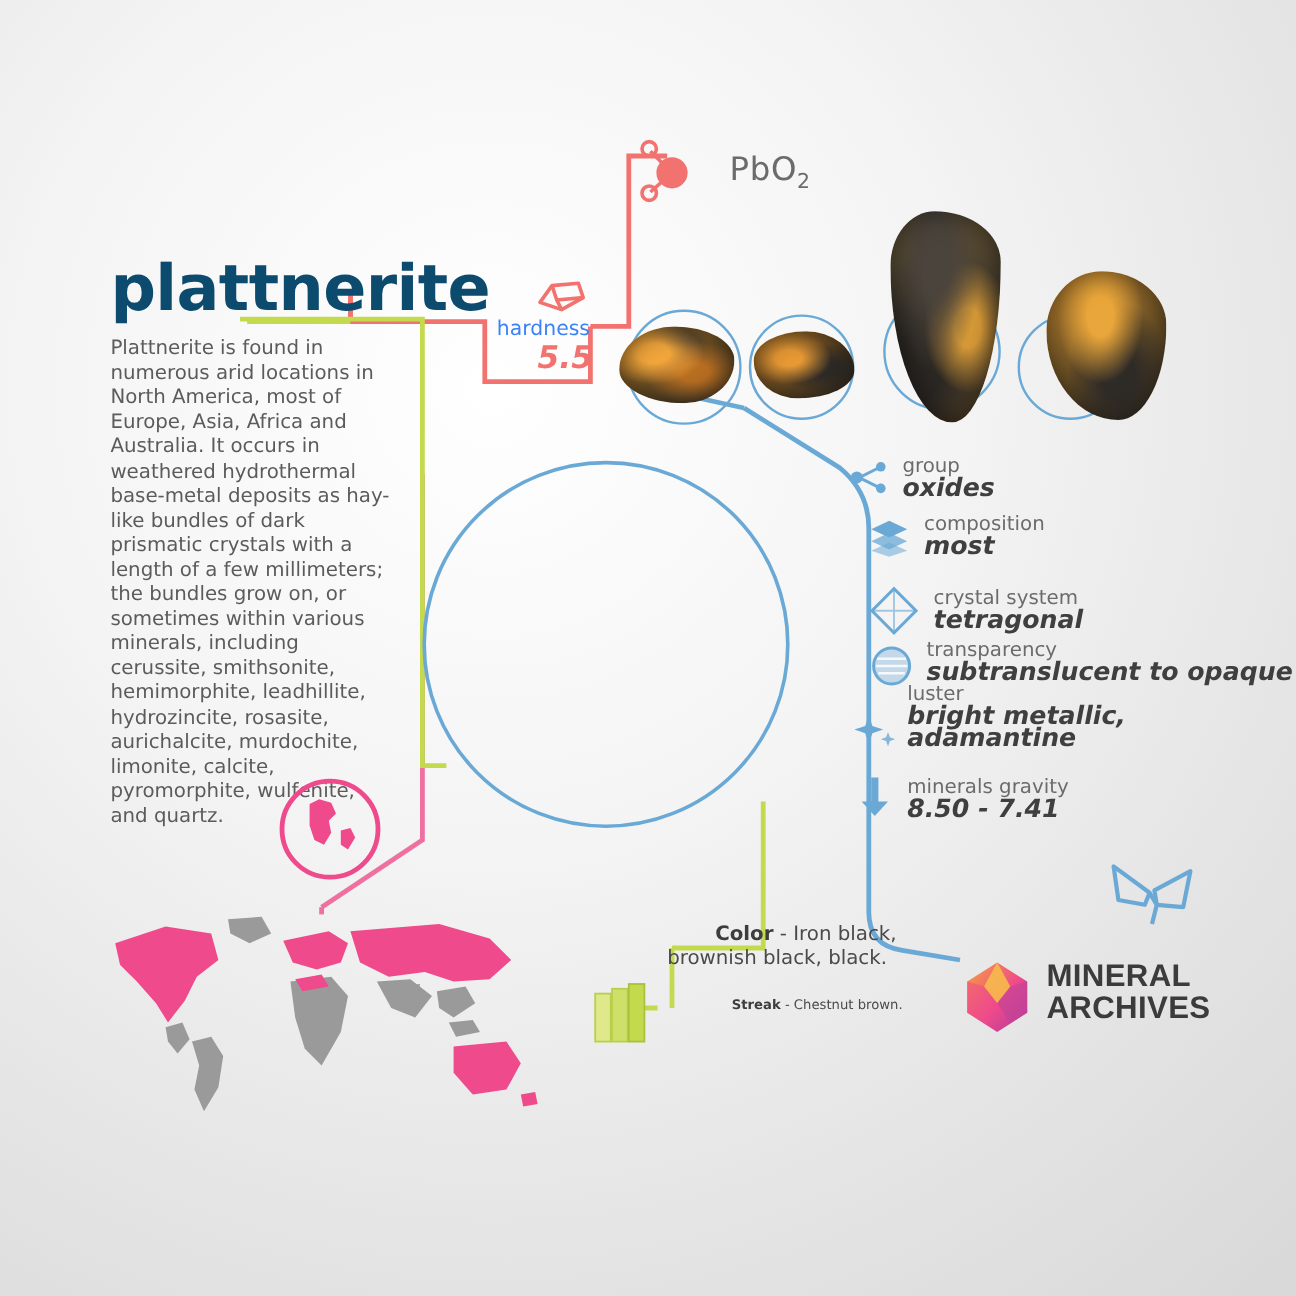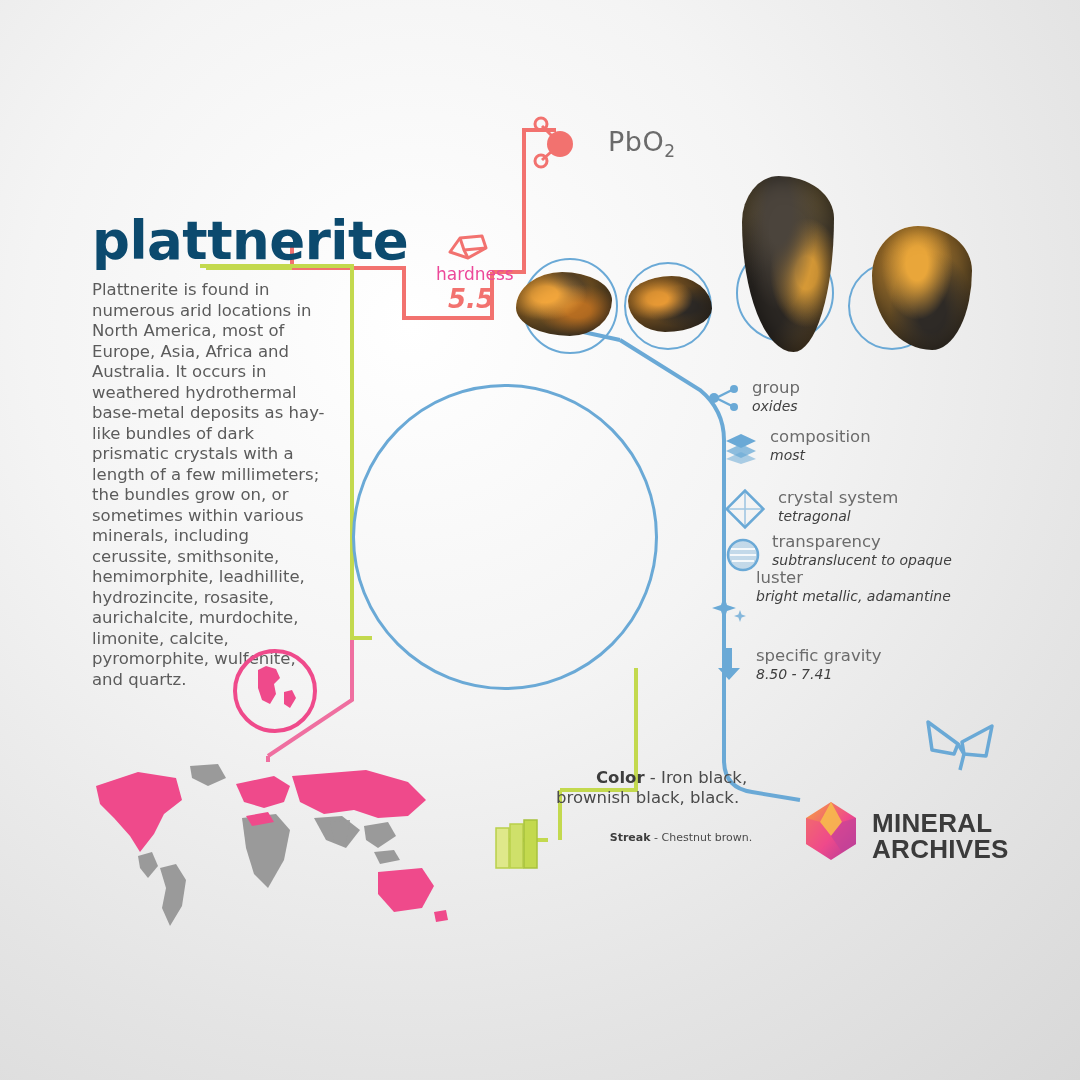--- a/index.html
+++ b/index.html
@@ -32,42 +32,42 @@
   
   #formula{
     position:absolute;left:608px;top:126px;
     font-size:27px;color:#6b6b6b;letter-spacing:0.5px;
   }
   #formula sub{font-size:17px;}
 
   
   #hardness-label{
     position:absolute;left:414px;top:264px;
-    font-size:17px;color:#ec4899;margin-left:22px;
+    font-size:17px;color:#3b82f6;
   }
   #hardness-value{
     position:absolute;left:448px;top:284px;
     font-size:26px;color:#f2726f;font-weight:bold;font-style:italic;
   }
 
   
   .prop{position:absolute;}
   .prop .k{font-size:16.5px;color:#6b6b6b;line-height:19px;}
-  .prop .v{font-size:14px;color:#3f3f3f;font-weight:normal;font-style:italic;line-height:19px;}
+  .prop .v{font-size:21px;color:#3f3f3f;font-weight:bold;font-style:italic;line-height:19px;}
 
   
   #colorblock{position:absolute;left:556px;top:768px;width:240px;}
   #colorblock .row{font-size:16.5px;line-height:20px;color:#4a4a4a;}
   #colorblock b{color:#3d3d3d;margin-left:40px;}
   #streakblock{position:absolute;left:556px;top:828px;width:250px;}
   #streakblock .row{font-size:11px;line-height:20px;color:#4a4a4a;text-align:center;}
   #streakblock b{color:#3d3d3d;}
 
   
-  #logo{position:absolute;left:800px;top:800px;display:flex;align-items:flex-end;gap:10px;}
+  #logo{position:absolute;left:800px;top:800px;display:flex;align-items:flex-start;gap:10px;}
   #logo .txt{
     font-family:"Liberation Sans", sans-serif;
     font-weight:bold;font-size:26px;line-height:26px;color:#3b3b3b;letter-spacing:0.3px;
   }
 
   
   .rock{position:absolute;}
   .rock .body{
     width:100%;height:100%;
     background:
@@ -248,21 +248,21 @@
   <div class="prop" style="left:756px;top:568px">
     <div class="k">luster</div>
     <div class="v">bright metallic, adamantine</div>
   </div>
   <svg style="position:absolute;left:708px;top:592px;width:42px;height:38px">
     <path d="M16 4 L19 13 L28 16 L19 19 L16 28 L13 19 L4 16 L13 13 Z" fill="#6aa9d6"></path>
     <path d="M32 18 L33.6 22.4 L38 24 L33.6 25.6 L32 30 L30.4 25.6 L26 24 L30.4 22.4 Z" fill="#6aa9d6" opacity=".8"></path>
   </svg>
 
   <div class="prop" style="left:756px;top:646px">
-    <div class="k">specific gravity</div>
+    <div class="k">minerals gravity</div>
     <div class="v">8.50 - 7.41</div>
   </div>
   <svg style="position:absolute;left:712px;top:646px;width:34px;height:38px">
     <path d="M14 2 L14 22 L6 22 L17 34 L28 22 L20 22 L20 2 Z" fill="#6aa9d6"></path>
   </svg>
 
   <div id="colorblock">
     <div class="row">
       <b>Color</b>
       <span>-</span>

